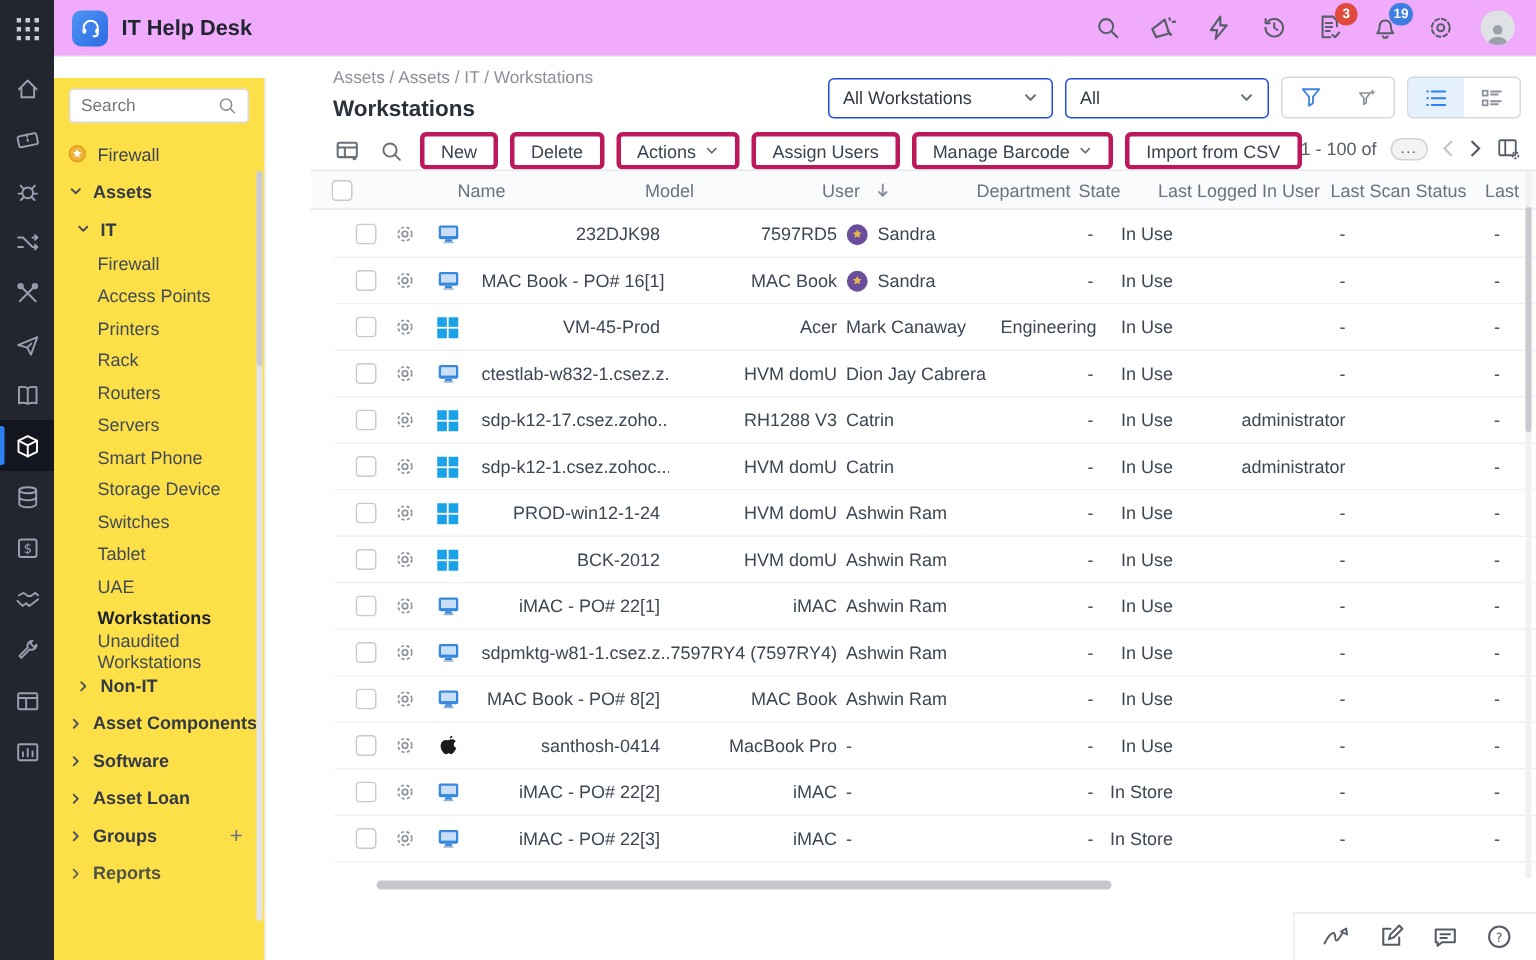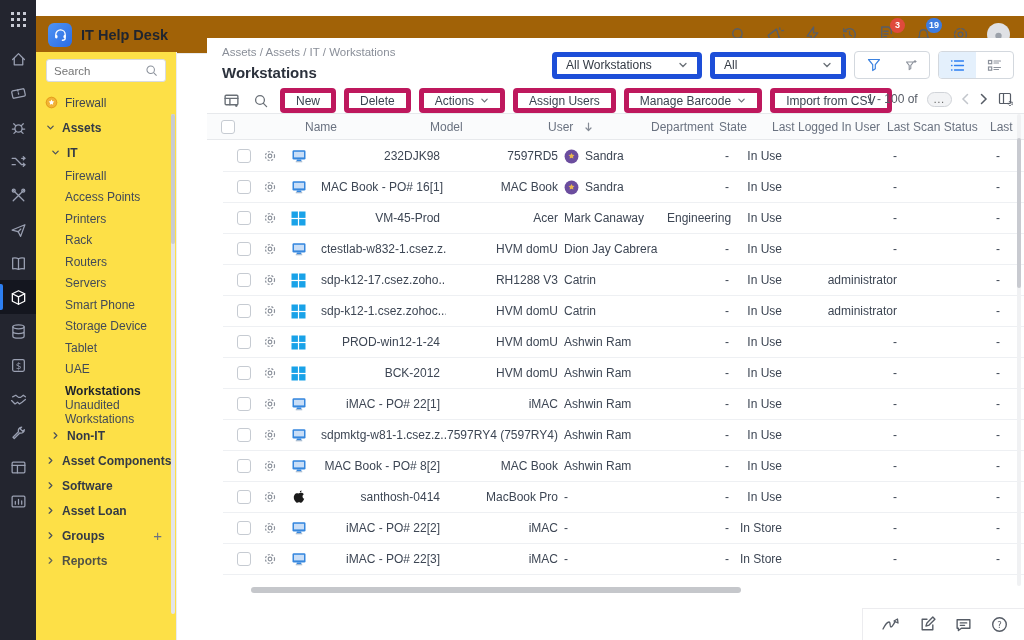--- a/index.html
+++ b/index.html
@@ -13,21 +13,21 @@
   .rail-top { height:38px; display:flex; align-items:center; justify-content:center; }
   .rail-items { display:flex; flex-direction:column; margin-top:4px; }
   .rail-item { height:34px; display:flex; align-items:center; justify-content:center; position:relative; cursor:pointer; }
   .rail-item svg { stroke:#9aa0b2; fill:none; stroke-width:1.2; stroke-linecap:round; stroke-linejoin:round; }
   .rail-item.active { background:#14161f; }
   .rail-item.active::before { content:""; position:absolute; left:0; top:4px; bottom:4px; width:3px;
     background:#2d7ff2; border-radius:0 2px 2px 0; }
   .rail-item.active svg { stroke:#ffffff; }
 
   
-  .header { position:absolute; left:36px; top:16px; width:988px; height:38px; background:#a16207;
+  .header { position:absolute; left:36px; top:0; width:988px; height:38px; background:#f0abfc;
     border-bottom:1px solid #e9eaec; display:flex; align-items:center; padding:0 14px 0 12px; }
   .logo { width:24px; height:24px; border-radius:6px; background:linear-gradient(135deg,#4f94f5,#2b6ce2);
     display:flex; align-items:center; justify-content:center; margin-right:9px; flex:none; }
   .app-title { font-size:14.5px; font-weight:bold; color:#20252f; }
   .header-right { margin-left:auto; display:flex; align-items:center; gap:17px; }
   .hicon { position:relative; width:20px; height:20px; display:flex; align-items:center; justify-content:center; cursor:pointer; }
   .hicon svg { stroke:#575e69; fill:none; stroke-width:1.3; stroke-linecap:round; stroke-linejoin:round; }
   .badge { position:absolute; top:-7px; right:-9px; min-width:15px; height:15px; border-radius:8px; color:#fff;
     font-size:9px; font-weight:bold; display:flex; align-items:center; justify-content:center; padding:0 3px; }
   .badge.red { background:#e04a3c; } .badge.blue { background:#3d7ce0; }
@@ -52,31 +52,31 @@
   .sb-item .chev { width:9px; display:flex; margin-right:7px; flex:none; }
   .sb-item .fav-ic { display:flex; margin-right:7px; flex:none; }
   .sb-plus { margin-left:auto; margin-right:14px; color:#6b7280; font-size:15px; font-weight:normal; line-height:1; }
   .sb-scrollbar { position:absolute; right:1px; top:62px; width:4px; height:500px; background:#e3e4e8; border-radius:2px; }
   .sb-scrollthumb { position:absolute; right:1px; top:62px; width:4px; height:130px; background:#c9cbd0; border-radius:2px; }
 
   
   .main { position:absolute; left:207px; top:38px; width:817px; height:602px; background:#fff; }
   .breadcrumb { position:absolute; left:15px; top:8px; font-size:11.5px; color:#8a8f99; }
   .filters { position:absolute; right:10px; top:13px; display:flex; gap:8px; align-items:center; }
-  .select { height:27px; border:5px solid #1d4ed8; border-radius:4px; background:#fff; display:flex;
+  .select { height:27px; border:1px solid #1d4ed8; border-radius:4px; background:#fff; display:flex;
     align-items:center; font-size:12px; color:#333a44; padding:0 9px; justify-content:space-between; cursor:pointer; }
   .select.primary { width:150px; } .select.secondary { width:136px; }
   .icon-group { height:28px; border:1px solid #d3d8de; border-radius:4px; display:flex; overflow:hidden; background:#fff; }
   .ig-btn { width:37px; display:flex; align-items:center; justify-content:center; cursor:pointer; }
   .ig-btn.active-view { background:#e4f0fc; }
   .page-title { position:absolute; left:15px; top:26px; font-size:15px; font-weight:bold; color:#2b313c; }
   .toolbar { position:absolute; left:13px; top:50px; display:flex; align-items:center; gap:8px; }
   .tool-icon { width:22px; height:22px; display:flex; align-items:center; justify-content:center; cursor:pointer; }
   .tool-icon svg { stroke:#6a7077; fill:none; stroke-width:1.3; stroke-linecap:round; stroke-linejoin:round; }
-  .tbtn { height:25px; border:5px solid #be185d; border-radius:4px; background:#fff; font-size:12px; color:#3a4350;
+  .tbtn { height:25px; border:3px solid #be185d; border-radius:4px; background:#fff; font-size:12px; color:#3a4350;
     padding:0 11px; display:flex; align-items:center; gap:6px; font-family:"Liberation Sans", sans-serif; cursor:pointer; }
   .pager { position:absolute; right:10px; top:53px; display:flex; align-items:center; gap:9px;
     font-size:12px; color:#565c66; }
   .more-pill { border:1px solid #d0d3d8; background:#f2f3f5; border-radius:9px; padding:0 6px; height:15px;
     display:flex; align-items:center; font-size:10px; color:#555; letter-spacing:1px; cursor:pointer; }
   .pg-ic { display:flex; align-items:center; cursor:pointer; }
 
   
   .thead { position:absolute; left:0; top:75px; width:817px; height:27px; background:#fafbfc;
     border-top:1px solid #e7e9ec; border-bottom:1px solid #e7e9ec; display:flex; align-items:center;
@@ -332,20 +332,23 @@
         <div class="sb-item leaf">
           <span>Servers</span>
         </div>
         <div class="sb-item leaf">
           <span>Smart Phone</span>
         </div>
         <div class="sb-item leaf">
           <span>Storage Device</span>
         </div>
         <div class="sb-item leaf">
+          <span>Switches</span>
+        </div>
+        <div class="sb-item leaf">
           <span>Tablet</span>
         </div>
         <div class="sb-item leaf">
           <span>UAE</span>
         </div>
         <div class="sb-item leaf selected">
           <span>Workstations</span>
         </div>
         <div class="sb-item leaf">
           <span>Unaudited Workstations</span>

